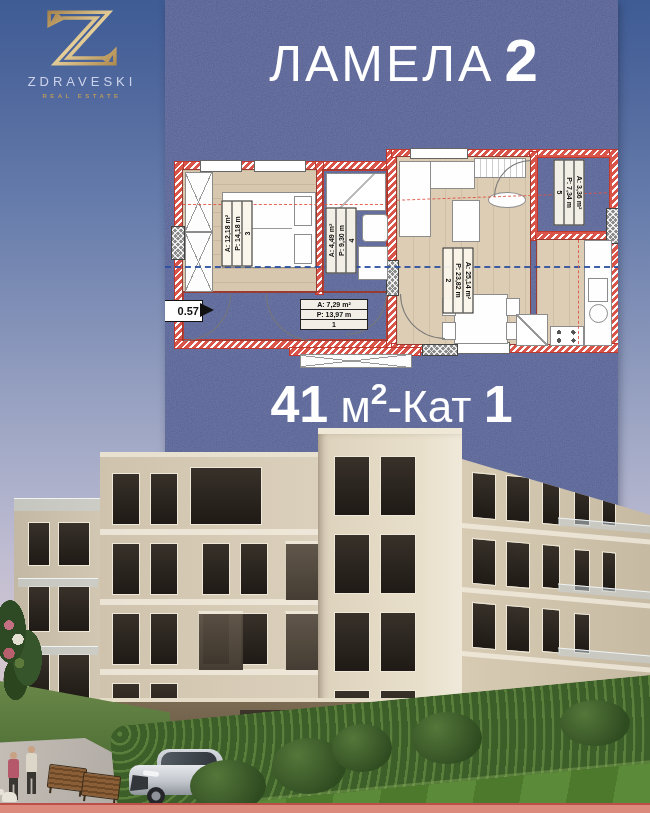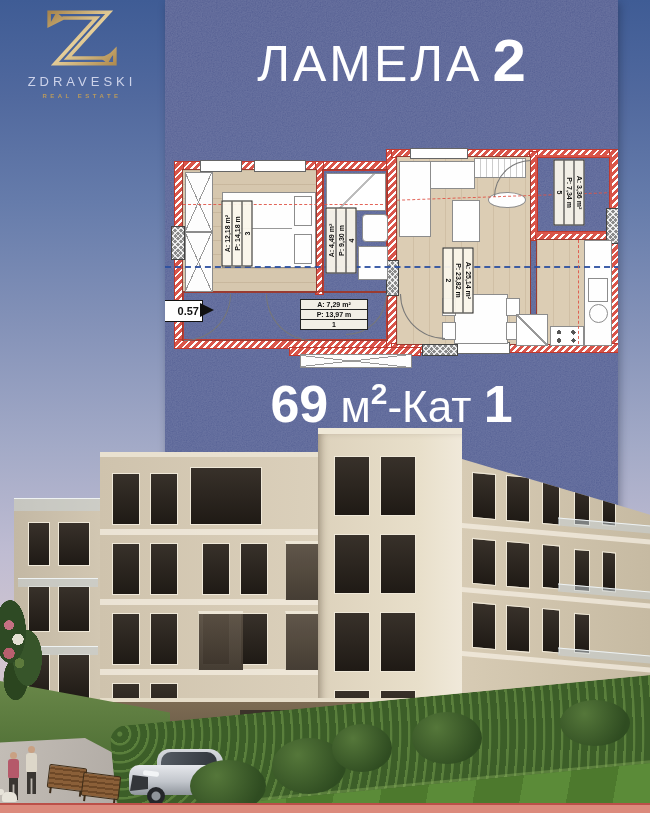--- a/index.html
+++ b/index.html
@@ -14,21 +14,21 @@
   .sky{left:0;top:0;width:650px;height:813px;z-index:0;
     background:linear-gradient(180deg,#3f5c95 0%,#51699e 12%,#667cab 25%,#8492b8 40%,
       #a3aac7 55%,#bfbcd2 68%,#d2c6d0 80%,#cfc2c8 92%,#c9bfc2 100%);}
 
   
   .panel{left:165px;top:0;width:453px;height:537px;z-index:2;overflow:hidden;
     background:linear-gradient(180deg,#49548b 0%,#4d5990 45%,#4a568d 100%);
     box-shadow:2px 3px 8px rgba(20,25,50,.35);}
   .panel svg.noise{position:absolute;left:0;top:0;}
 
-  .title{left:0;top:26px;width:453px;text-align:center;color:#fff;white-space:nowrap;}
+  .title{left:12px;top:26px;width:453px;text-align:center;color:#fff;white-space:nowrap;}
   .title .t1{font-size:50px;font-weight:400;letter-spacing:3px;}
   .title .t2{font-size:60px;font-weight:800;margin-left:10px;}
 
   .arealine{left:0;top:374px;width:453px;text-align:center;color:#fff;white-space:nowrap;}
   .arealine .big{font-size:52px;font-weight:800;}
   .arealine .med{font-size:44px;font-weight:400;}
   .arealine .sup{font-size:30px;font-weight:800;vertical-align:18px;}
 
   
   .plan{left:5px;top:148px;width:448px;height:220px;font-family:"Liberation Sans",sans-serif;}
@@ -287,21 +287,21 @@
       <div>A: 3,36 m²</div>
       <div>P: 7,34 m</div>
       <div>5</div>
     </div>
 
     <div class="entry" style="left:-16px;top:152px;width:44px;height:20px;">0.57</div>
     <div class="entry-arrow" style="left:30px;top:155px;"></div>
   </div>
 
   <div class="abs arealine">
-    <span class="big">69</span><span class="med">&nbsp;</span><span class="med">м</span><span class="sup">2</span><span class="med">-</span><span class="med">Кат</span><span class="med">&nbsp;</span><span class="big">1</span>
+    <span class="big">41</span><span class="med">&nbsp;</span><span class="med">м</span><span class="sup">2</span><span class="med">-</span><span class="med">Кат</span><span class="med">&nbsp;</span><span class="big">1</span>
   </div>
 </div>
 
 <div class="abs render">
 
   <div class="abs" style="left:14px;top:498px;width:88px;height:266px;background:linear-gradient(90deg,#c3b8a4,#d2c7b2);">
     <div class="rail" style="left:0;top:0;width:100%;height:12px;"></div>
     <div class="win" style="left:14px;top:24px;width:20px;height:42px;"></div>
     <div class="win" style="left:44px;top:24px;width:30px;height:42px;"></div>
     <div class="win" style="left:14px;top:88px;width:20px;height:44px;"></div>

